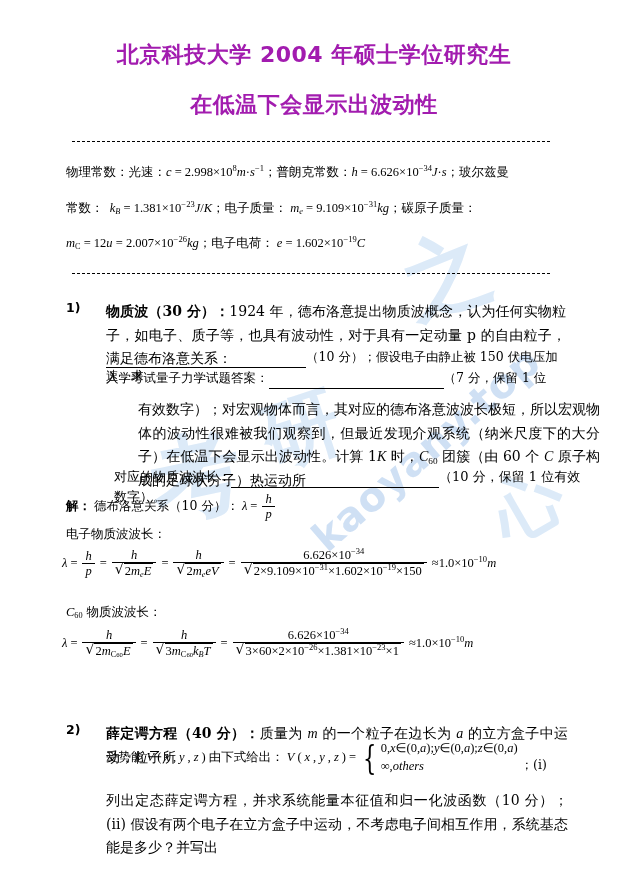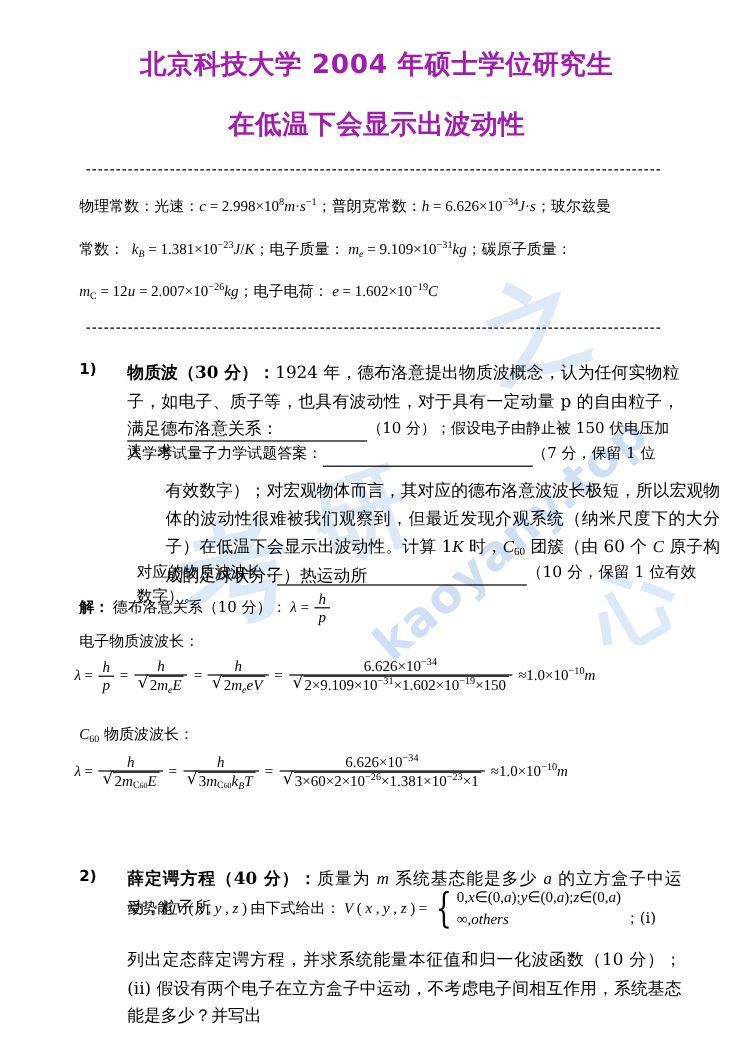--- a/index.html
+++ b/index.html
@@ -340,21 +340,21 @@
           <span class="num mathup">6.626×10<sup class="ex">−34</sup></span>
           <span class="den"><span class="sqrt"><span class="radicand"><span class="mathup">3×60×2×10<sup class="ex">−26</sup>×1.381×10<sup class="ex">−23</sup>×1</span></span></span></span>
         </span>
         <span class="mathup">≈1.0×10<sup class="ex">−10</sup><span class="mathit">m</span></span>
       </span>
     </div>
 
     <div class="q-num" style="left:66px; top:722px;">2)</div>
 
     <div class="q-body" style="left:106px; top:722px; width:462px;">
-      <span class="bold">薛定谔方程（40 分）：</span><span class="cn">质量为 </span><span class="mathit">m</span><span class="cn"> 系统基态能是多少 </span><span class="mathit">a</span><span class="cn"> 的立方盒子中运动，粒子所</span>
+      <span class="bold">薛定谔方程（40 分）：</span><span class="cn">质量为 </span><span class="mathit">m</span><span class="cn"> 的一个粒子在边长为 </span><span class="mathit">a</span><span class="cn"> 的立方盒子中运动，粒子所</span>
     </div>
 
     <div class="eqline" style="left:106px; top:740px;">
       <span class="eqrow">
         <span class="cn">受势能</span>
         <span class="mathit">V</span>
           <span class="mathup">(</span>
           <span class="mathit">x</span>
           <span class="mathup">,</span>
           <span class="mathit">y</span>

